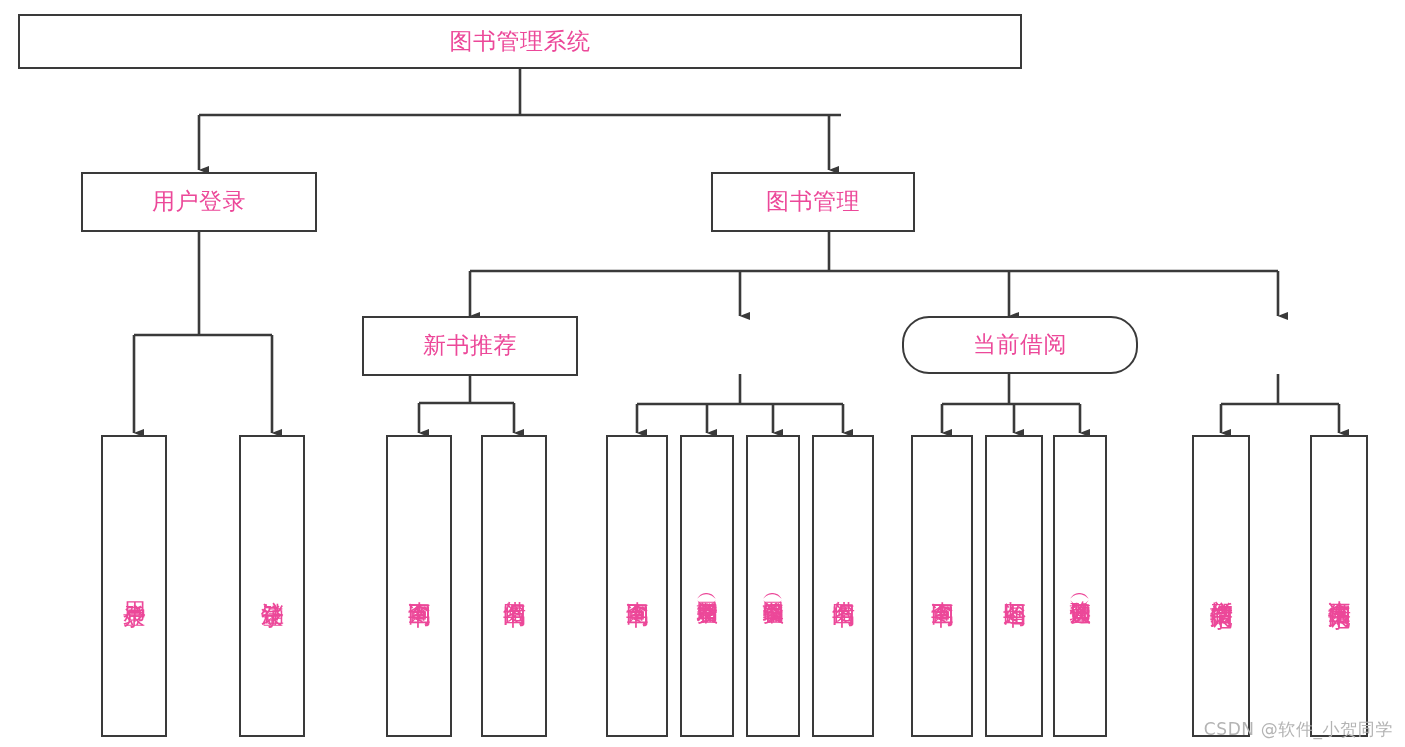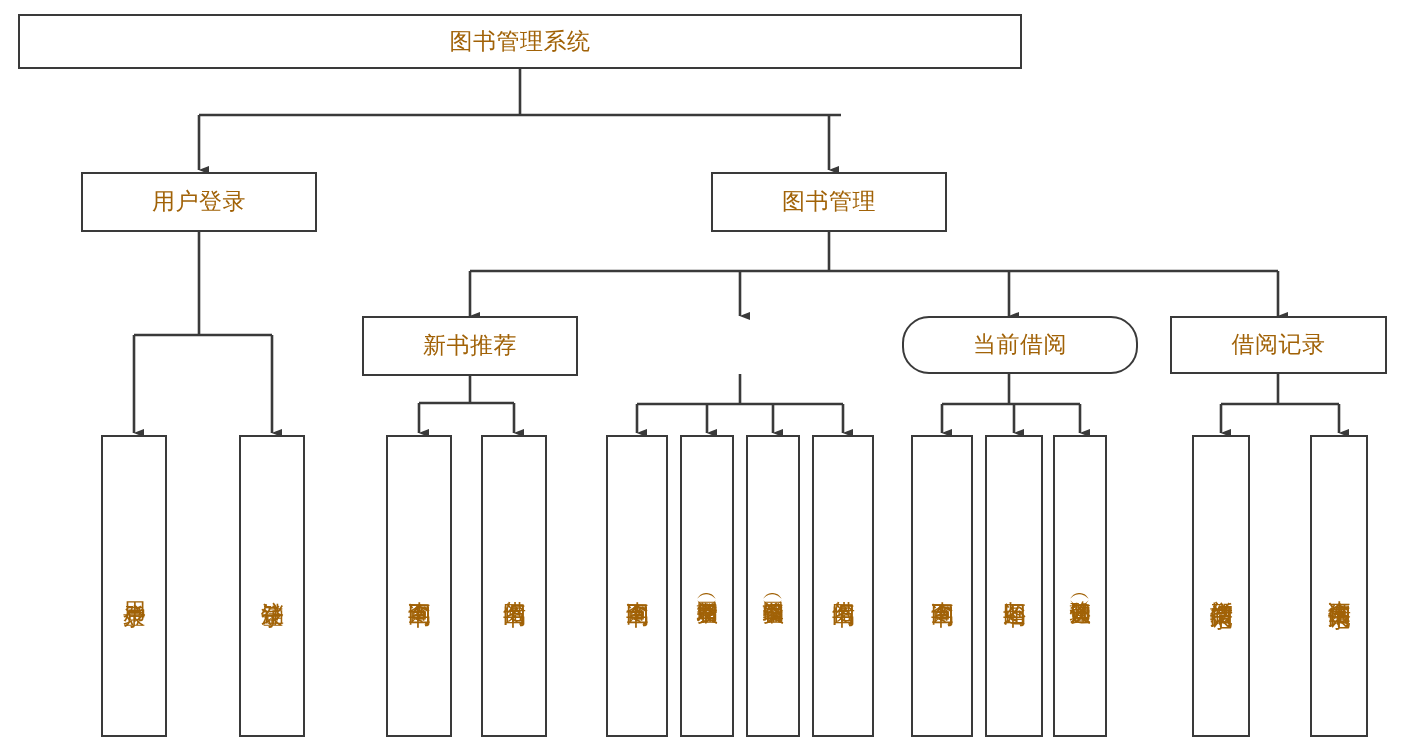--- a/index.html
+++ b/index.html
@@ -30,21 +30,21 @@
     position: absolute;
     box-sizing: border-box;
     background: #ffffff;
     border: 2.5px solid #3a3a3a;
     display: flex;
     align-items: center;
     justify-content: center;
     z-index: 3;
   }
   .node .label {
-    color: #a16207;
+    color: #ec4899;
     line-height: 1.18;
     letter-spacing: 0.5px;
     white-space: nowrap;
     text-align: right;
   }
   .node.horizontal .label {
     font-size: 23px;
   }
   .node.root .label {
     font-size: 23px;
@@ -133,32 +133,29 @@
     </g>
   </svg>
 
   <div class="node root horizontal" style="left:18px; top:14px; width:1004px; height:55px;">
     <span class="label">图书管理系统</span>
   </div>
 
   <div class="node horizontal" style="left:81px; top:172px; width:236px; height:60px;">
     <span class="label">用户登录</span>
   </div>
-  <div class="node horizontal" style="left:711px; top:172px; width:236px; height:60px;">
+  <div class="node horizontal" style="left:711px; top:172px; width:204px; height:60px;">
     <span class="label">图书管理</span>
   </div>
 
   <div class="node horizontal" style="left:362px; top:316px; width:216px; height:60px;">
     <span class="label">新书推荐</span>
   </div>
   <div class="node horizontal" style="left:902px; top:316px; width:236px; height:58px;border-radius:27px;">
     <span class="label">当前借阅</span>
-  </div>
-  <div class="node horizontal" style="left:1170px; top:316px; width:217px; height:58px;">
-    <span class="label">借阅记录</span>
   </div>
 
   <div class="node vertical" style="left:101px; top:435px; width:66px; height:302px;">
     <span class="label">用户登录</span>
   </div>
   <div class="node vertical" style="left:239px; top:435px; width:66px; height:302px;">
     <span class="label">注销登录</span>
   </div>
   <div class="node vertical" style="left:386px; top:435px; width:66px; height:302px;">
     <span class="label">查询图书</span>
@@ -187,14 +184,15 @@
   <div class="node vertical narrow" style="left:1053px; top:435px; width:54px; height:302px;">
     <span class="label">确认归还（管理员）</span>
   </div>
   <div class="node vertical" style="left:1192px; top:435px; width:58px; height:302px;">
     <span class="label">新增借阅记录</span>
   </div>
   <div class="node vertical" style="left:1310px; top:435px; width:58px; height:302px;">
     <span class="label">查询借阅记录</span>
   </div>
 
+  <div id="watermark">CSDN @软件_小贺同学</div>
 
 </div>
 
 </body></html>

